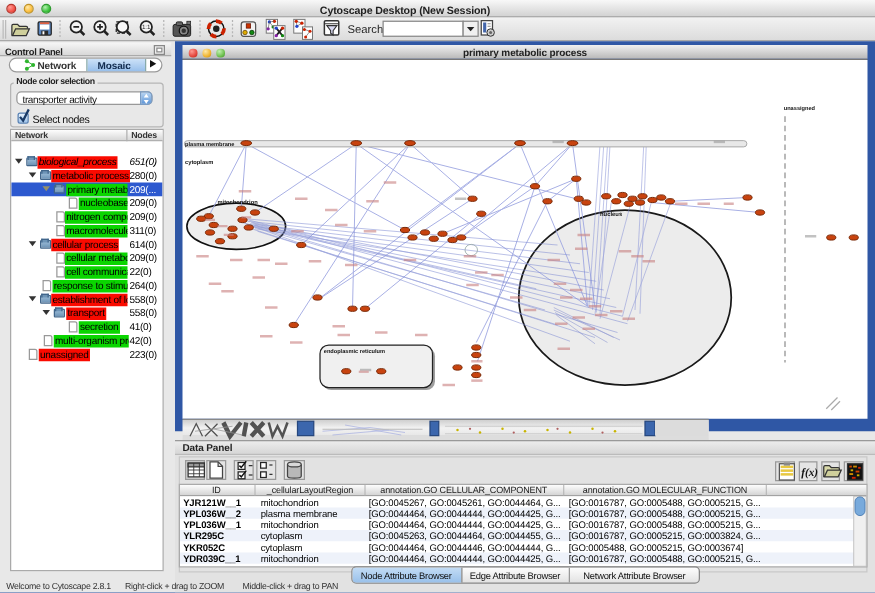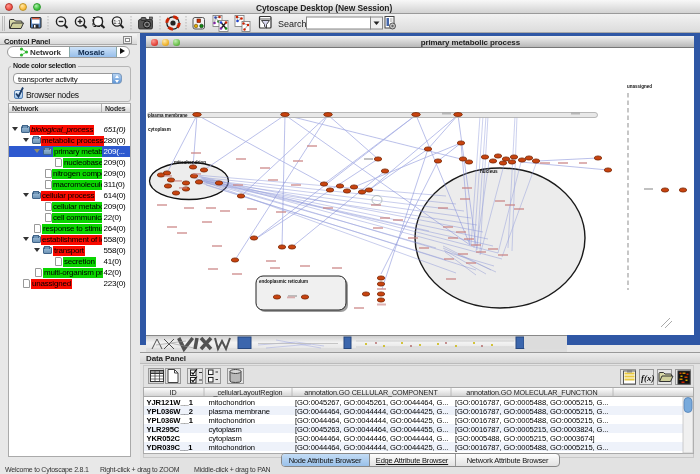--- a/index.html
+++ b/index.html
@@ -167,21 +167,21 @@
 <div class="abs" style="left:13px;top:73px;width:109px;height:11px;background:#fff;border:1px solid #999;border-radius:4px;"></div>
 <div class="abs" style="left:18px;top:75px;font-size:8px;letter-spacing:-0.3px;color:#111;">transporter activity</div>
 <div class="abs" style="left:112px;top:73px;width:10px;height:11px;background:linear-gradient(#b8d4f2,#5e96d8);border-radius:0 4px 4px 0;border:1px solid #7a9cc4;"></div>
 <div class="abs" style="left:114.5px;top:75px;width:0;height:0;border-bottom:3px solid #fff;border-left:2.5px solid transparent;border-right:2.5px solid transparent;"></div>
 <div class="abs" style="left:114.5px;top:79.5px;width:0;height:0;border-top:3px solid #fff;border-left:2.5px solid transparent;border-right:2.5px solid transparent;"></div>
 
 <div class="abs" style="left:14px;top:90px;width:9px;height:9px;background:linear-gradient(#e8f2fc,#9cc4ec);border:1px solid #5580b4;border-radius:2px;"></div>
 <svg class="abs" style="left:14px;top:86px;" width="12" height="13" viewBox="0 0 12 13">
     <path d="M2 7.5 L4.5 10.5 L9 1.5" stroke="#1a3a66" stroke-width="1.8" fill="none"></path>
   </svg>
-<div class="abs" style="left:26px;top:89.5px;font-size:8.5px;letter-spacing:-0.3px;color:#111;">Browser nodes</div>
+<div class="abs" style="left:26px;top:89.5px;font-size:8.5px;letter-spacing:-0.3px;color:#111;">Select nodes</div>
 
 <div class="abs" style="left:8px;top:103px;width:123px;height:354px;background:#fff;border:1px solid #aaa;"></div>
 <div class="abs" style="left:9px;top:104px;width:121px;height:9px;background:linear-gradient(#fdfdfd,#d8d8d8);border-bottom:1px solid #b0b0b0;"></div>
 <div class="abs" style="left:101px;top:104px;width:1px;height:9px;background:#b0b0b0;"></div>
 <div class="abs b" style="left:12px;top:104.5px;font-size:7px;letter-spacing:-0.2px;color:#333;">Network</div>
 <div class="abs b" style="left:105px;top:104.5px;font-size:7px;letter-spacing:-0.2px;color:#333;">Nodes</div>
 <div id="tree" class="abs" style="left:9px;top:113px;width:121px;height:340px;overflow:hidden;font-size:8px;letter-spacing:-0.2px;">
 <div class="trow" style="top:11px;font-style:italic;">
       <u class="texp" style="left:3px;"></u>
       <i class="tfold" style="left:12px;"></i>
@@ -263,21 +263,21 @@
       <span class="tlab rd" style="left:22px;">unassigned</span>
       <span class="tval">223(0)</span>
     </div>
 </div>
 
 <div class="abs" style="left:140px;top:33px;width:560px;height:312px;background:#2f57a5;"></div>
 <div class="abs" style="left:146px;top:35.5px;width:548px;height:12px;background:linear-gradient(#f0f0f0,#b8b8b8);border-bottom:1px solid #777;"></div>
 <div class="abs" style="left:151px;top:39px;width:6.5px;height:6.5px;border-radius:50%;background:radial-gradient(circle at 35% 30%, #ff9a92, #e4473d 60%, #b32a20);"></div>
 <div class="abs" style="left:162px;top:39px;width:6.5px;height:6.5px;border-radius:50%;background:radial-gradient(circle at 35% 30%, #ffe9a8, #f0b42f 60%, #c08a1a);"></div>
 <div class="abs" style="left:173px;top:39px;width:6.5px;height:6.5px;border-radius:50%;background:radial-gradient(circle at 35% 30%, #c0f0b0, #6fc050 60%, #3a8a28);"></div>
-<div class="abs b" style="left:320px;top:37.5px;width:200px;text-align:right;font-size:8px;letter-spacing:-0.1px;color:#222;">primary metabolic process</div>
+<div class="abs b" style="left:320px;top:37.5px;width:200px;text-align:center;font-size:8px;letter-spacing:-0.1px;color:#222;">primary metabolic process</div>
 <div class="abs" style="left:146px;top:48px;width:548px;height:287px;background:#fff;overflow:hidden;">
 <svg width="548" height="287" viewBox="0 0 548 287">
 
   <ellipse cx="354" cy="190" rx="85" ry="70" fill="#ececec" stroke="#1a1a1a" stroke-width="1.4"></ellipse>
   <rect x="112" y="230" width="90" height="34" rx="7" fill="#6a6a6a" opacity="0.65"></rect>
   <rect x="110" y="228" width="90" height="34" rx="7" fill="#f0f0f0" stroke="#222" stroke-width="1"></rect>
   <ellipse cx="43" cy="133" rx="39.5" ry="18.5" fill="#ededed" stroke="#111" stroke-width="1.3"></ellipse>
 
   <g stroke="#99a2e0" stroke-width="0.8" opacity="0.85">
     <line x1="51" y1="67" x2="21" y2="125"></line>
@@ -671,18 +671,18 @@
 
   <rect x="543" y="33" width="10" height="56" fill="#f0f0f0" stroke="#bbb" stroke-width="0.7"></rect>
   <rect x="544" y="33.5" width="8" height="15" rx="4" fill="#78aadc" stroke="#4a7ab0" stroke-width="0.7"></rect>
 </svg>
 
 <div class="abs" style="left:281px;top:453px;width:279px;height:14px;border:1px solid #888;border-radius:4px;background:linear-gradient(#fdfdfd,#e2e2e2);overflow:hidden;">
   <div class="abs" style="left:0;top:0;width:88px;height:14px;background:linear-gradient(#c3dcf5,#92bce8);border-right:1px solid #888;"></div>
   <div class="abs" style="left:88px;top:0;width:86px;height:14px;border-right:1px solid #999;"></div>
 </div>
 <div class="abs" style="left:281px;top:456px;width:88px;text-align:center;font-size:7.5px;letter-spacing:-0.2px;color:#111;">Node Attribute Browser</div>
-<div class="abs" style="left:369px;top:456px;width:86px;text-align:center;font-size:7.5px;letter-spacing:-0.2px;color:#111;text-decoration:underline;">Edge Attribute Browser</div>
+<div class="abs" style="left:369px;top:456px;width:86px;text-align:center;font-size:7.5px;letter-spacing:-0.2px;color:#111;">Edge Attribute Browser</div>
 <div class="abs" style="left:455px;top:456px;width:105px;text-align:center;font-size:7.5px;letter-spacing:-0.2px;color:#111;">Network Attribute Browser</div>
 
 <div class="abs" style="left:5px;top:465.5px;font-size:7px;letter-spacing:-0.22px;color:#333;">Welcome to Cytoscape 2.8.1</div>
 <div class="abs" style="left:100px;top:465.5px;font-size:7px;letter-spacing:-0.22px;color:#333;">Right-click + drag to ZOOM</div>
 <div class="abs" style="left:194px;top:465.5px;font-size:7px;letter-spacing:-0.22px;color:#333;">Middle-click + drag to PAN</div>
 
 </body></html>

